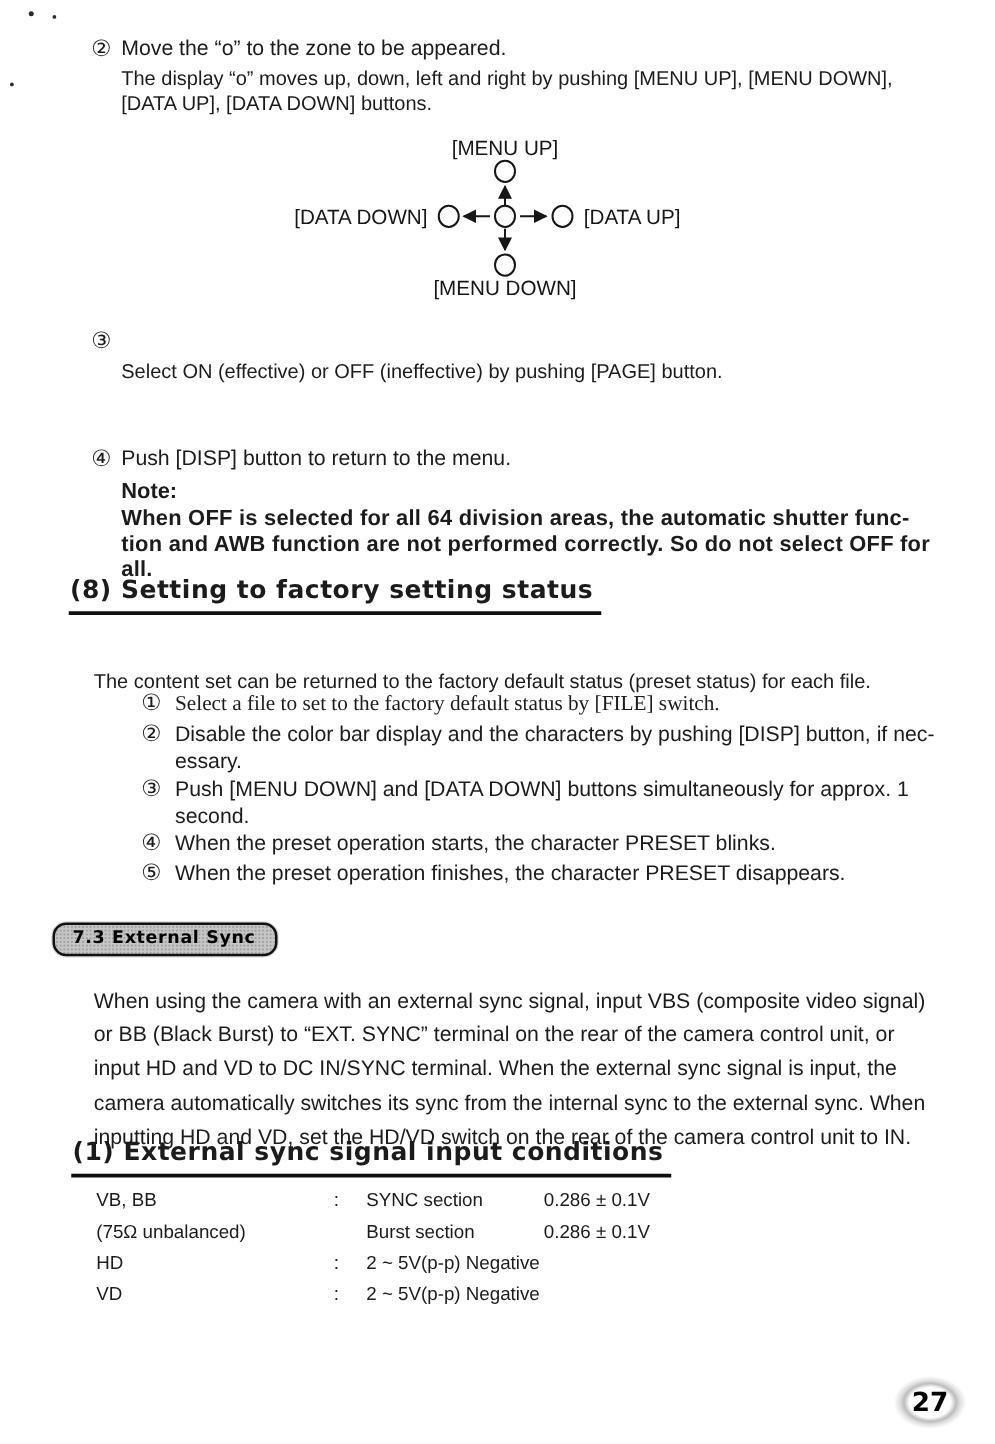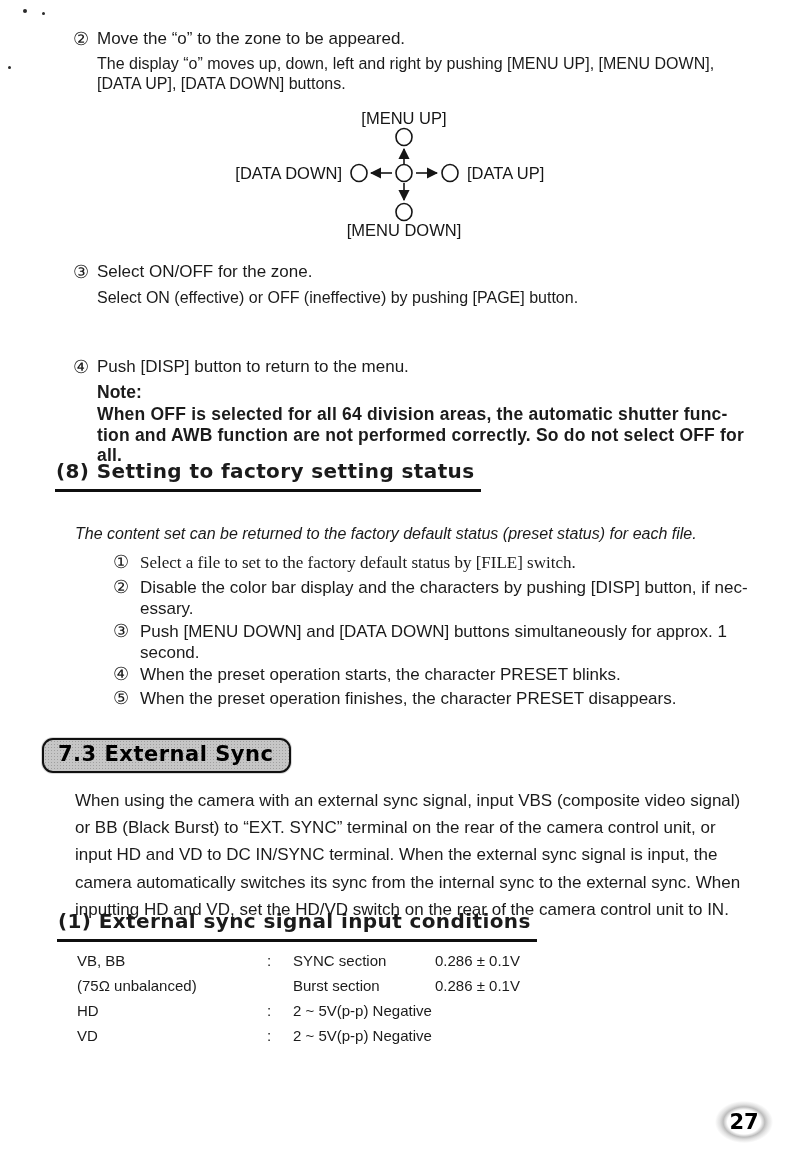--- a/index.html
+++ b/index.html
@@ -41,21 +41,21 @@
   .badge{
     display:inline-block;
     background-color:#c6c6c6;
     background-image:radial-gradient(#9f9f9f 0.8px, rgba(0,0,0,0) 0.9px);
     background-size:3px 3px;
     border:2.5px solid #101010;
     border-radius:11px;
     padding:2px 16px 5px 14px;
     font-family:"DejaVu Sans",sans-serif;
     font-weight:bold;
-    font-size:21px;
+    font-size:14px;
     letter-spacing:.5px;
     color:#000;
     box-shadow:0 0 0 1px #d9d9d9;
   }
 
   .para73{font-size:17px;line-height:27.2px;}
 
   
   .spec-table{
     display:grid;
@@ -119,38 +119,37 @@
     <ellipse cx="450" cy="69" rx="8" ry="8.5" fill="none" stroke="#161616" stroke-width="1.6"></ellipse>
     <text x="467" y="75" text-anchor="start">[DATA UP]</text>
 
     <line x1="404" y1="79" x2="404" y2="96" stroke="#161616" stroke-width="1.6" marker-end="url(#arr)"></line>
     <ellipse cx="404" cy="108" rx="8" ry="8.5" fill="none" stroke="#161616" stroke-width="1.6"></ellipse>
     <text x="404" y="132" text-anchor="middle">[MENU DOWN]</text>
   </svg>
 
   <div class="abs step-row" style="left:73px;top:262px;width:690px;">
     <span class="step-num">③</span>
-    <span class="step-text pre">Select ON/OFF for the zone.</span>
   </div>
   <div class="abs body-text pre" style="left:97px;top:288px;">Select ON (effective) or OFF (ineffective) by pushing [PAGE] button.</div>
 
   <div class="abs step-row" style="left:73px;top:357px;width:690px;">
     <span class="step-num">④</span>
     <span class="step-text pre">Push [DISP] button to return to the menu.</span>
   </div>
 
   <div class="abs note-label" style="left:97px;top:382px;">Note:</div>
   <div class="abs note-body pre" style="left:97px;top:404px;">When OFF is selected for all 64 division areas, the automatic shutter func-
 tion and AWB function are not performed correctly. So do not select OFF for
 all.</div>
 
   <div class="abs" style="left:55px;top:459px;">
     <span class="sec-heading">(8) Setting to factory setting status</span>
   </div>
-  <div class="abs body-text pre" style="left:75px;top:524px;font-style:italic;">The content set can be returned to the factory default status (preset status) for each file.</div>
+  <div class="abs body-text pre" style="left:75px;top:536px;">The content set can be returned to the factory default status (preset status) for each file.</div>
 
   <div class="abs step-row" style="left:113px;top:552px;width:660px;">
     <span class="list-num">①</span>
     <span class="step-text pre" style="line-height:21px;font-family:Liberation Serif, serif;">Select a file to set to the factory default status by [FILE] switch.</span>
   </div>
   <div class="abs step-row" style="left:113px;top:577px;width:660px;">
     <span class="list-num">②</span>
     <span class="step-text pre" style="line-height:21px;">Disable the color bar display and the characters by pushing [DISP] button, if nec-
 essary.</span>
   </div>

